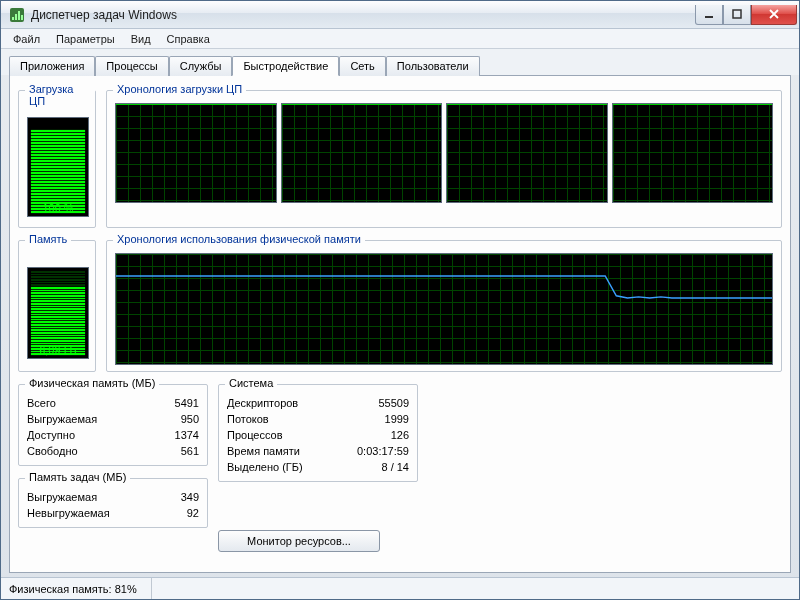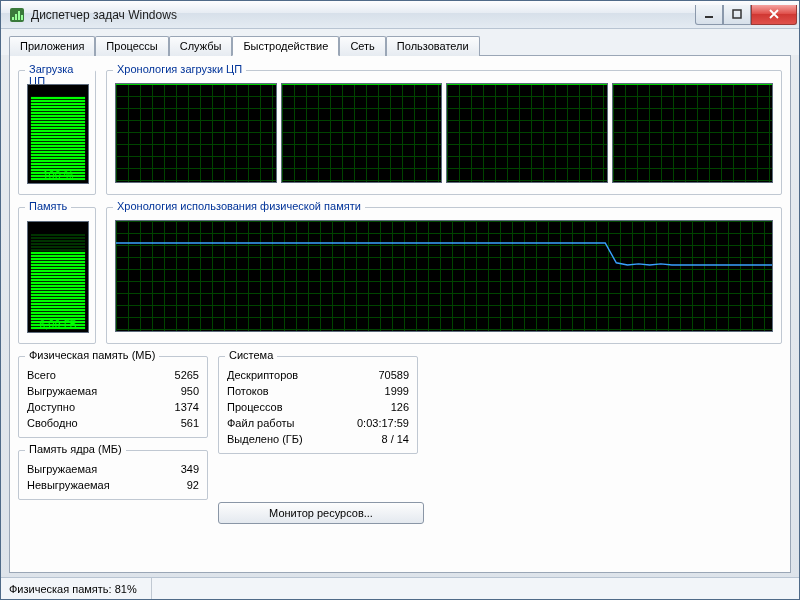--- a/index.html
+++ b/index.html
@@ -16,39 +16,39 @@
 .menubar { height: 20px; display: flex; align-items: center; padding: 0 4px; background: #f2f5f9; border-bottom: 1px solid #c8d0da; }
 .menubar .menu-item { padding: 2px 8px; color: #1a1a1a; cursor: default; }
 .tabstrip { display: flex; padding: 6px 8px 0 8px; background: #eef2f6; }
 .tab { padding: 3px 10px; border: 1px solid #9aa6b6; border-bottom: none; background: linear-gradient(#fbfcfd, #e6ebf1); margin-right: 0px; border-radius: 2px 2px 0 0; position: relative; top: 1px; cursor: pointer; }
 .tab.active { background: #fdfdfd; border-bottom: 1px solid #fdfdfd; z-index: 2; }
 .tab-panel { flex: 1; margin: 0 8px 4px 8px; border: 1px solid #9aa6b6; background: #fdfdfd; padding: 8px; display: flex; flex-direction: column; gap: 6px; overflow: hidden; }
 .row { display: flex; gap: 10px; }
 .groupbox { border: 1px solid #c0c8d2; border-radius: 2px; padding: 10px 8px 6px 8px; position: relative; margin-top: 6px; }
 .groupbox > .legend { position: absolute; top: -8px; left: 6px; background: #fdfdfd; padding: 0 4px; color: #003399; font-size: 11px; }
 .meter-box { width: 78px; }
-.meter { width: 62px; height: 100px; margin: 3px auto 4px auto; background: #000; border: 1px solid #5d6b7c; position: relative; padding: 3px; display: flex; flex-direction: column; justify-content: flex-end; }
+.meter { width: 62px; height: 100px; margin: 16px auto 4px auto; background: #000; border: 1px solid #5d6b7c; position: relative; padding: 3px; display: flex; flex-direction: column; justify-content: flex-end; }
 .meter .bars { display: flex; flex-direction: column-reverse; gap: 1px; height: 100%; justify-content: flex-start; }
 .meter .bar { height: 2px; background: #00ff00; box-shadow: 0 0 1px #00ff00; }
 .meter .bar.dim { background: #003300; box-shadow: none; }
 .meter-label { text-align: center; color: #00ff00; font-size: 11px; position: absolute; bottom: 2px; left: 0; right: 0; }
 .graph-area { flex: 1; }
 .graph-row { display: flex; gap: 4px; margin-top: 2px; }
 .graph { flex: 1; height: 100px; background: #000; border: 1px solid #5d6b7c; position: relative; overflow: hidden; }
 .graph.tall { height: 112px; }
 .grid-v, .grid-h { position: absolute; background: #004400; }
 .grid-v { top: 0; bottom: 0; width: 1px; }
 .grid-h { left: 0; right: 0; height: 1px; }
 .stats-row { display: flex; gap: 10px; }
 .stats-col { display: flex; flex-direction: column; gap: 6px; }
 .stat-group { border: 1px solid #c0c8d2; border-radius: 2px; padding: 10px 8px 6px 8px; position: relative; margin-top: 6px; width: 190px; }
 .stat-group.wide { width: 200px; }
 .stat-group .legend { position: absolute; top: -8px; left: 6px; background: #fdfdfd; padding: 0 4px; font-size: 11px; text-align: center; }
 .stat-line { display: flex; justify-content: space-between; line-height: 16px; }
-.res-btn { width: 206px; height: 22px; margin-top: 42px; border: 1px solid #8a96a6; border-radius: 3px; background: linear-gradient(#fdfdfd, #e4e9ef); cursor: pointer; display: flex; align-items: center; justify-content: center; }
+.res-btn { width: 162px; height: 22px; margin-top: 42px; border: 1px solid #8a96a6; border-radius: 3px; background: linear-gradient(#fdfdfd, #e4e9ef); cursor: pointer; display: flex; align-items: center; justify-content: center; }
 .statusbar { height: 22px; border-top: 1px solid #b8c4d2; background: #f2f5f9; display: flex; align-items: center; padding: 0 8px; gap: 0; }
 .status-cell { padding: 0 14px; border-right: 1px solid #c0c8d2; height: 100%; display: flex; align-items: center; }
 .status-cell:first-child { padding-left: 0; }
 </style>
 </head>
 <body>
 
 <div class="window">
 
   <div class="titlebar">
@@ -74,20 +74,26 @@
           </svg>
         </div>
       <div class="win-btn close">
           <svg width="12" height="10">
             <path d="M2 1 L10 9 M10 1 L2 9" stroke="#fff" stroke-width="1.8"></path>
           </svg>
         </div>
     </div>
   </div>
 
+  <div class="menubar">
+    <div class="menu-item">Файл</div>
+    <div class="menu-item">Параметры</div>
+    <div class="menu-item">Вид</div>
+    <div class="menu-item">Справка</div>
+  </div>
 
   <div class="tabstrip">
     <div class="tab">Приложения</div>
     <div class="tab">Процессы</div>
     <div class="tab">Службы</div>
     <div class="tab active">Быстродействие</div>
     <div class="tab">Сеть</div>
     <div class="tab">Пользователи</div>
   </div>
 
@@ -245,21 +251,21 @@
                 <path d="M0.0 0.0 L10.7 0.0 L21.3 0.0 L32.0 0.0 L42.7 0.0 L53.3 0.0 L64.0 0.0 L74.7 0.0 L85.3 0.0 L96.0 0.0 L106.7 0.0 L117.3 0.0 L128.0 0.0 L138.7 0.0 L149.3 0.0 L160.0 0.0 " stroke="#00ff00" fill="none" stroke-width="1.4"></path>
               </svg>
             </div>
         </div>
       </div>
     </div>
 
     <div class="row">
       <div class="groupbox meter-box">
         <div class="legend">Память</div>
-        <div class="meter" style="height:112px">
+        <div class="meter" style="height:92px">
           <div class="bars" id="mem-bars">
               <div class="bar"></div>
               <div class="bar"></div>
               <div class="bar"></div>
               <div class="bar"></div>
               <div class="bar"></div>
               <div class="bar"></div>
               <div class="bar"></div>
               <div class="bar"></div>
               <div class="bar"></div>
@@ -366,64 +372,64 @@
         </div>
       </div>
     </div>
 
     <div class="stats-row">
       <div class="stats-col">
         <div class="stat-group">
           <div class="legend">Физическая память (МБ)</div>
           <div class="stat-line">
               <span>Всего</span>
-              <span>5265</span>
+              <span>5491</span>
             </div>
           <div class="stat-line">
               <span>Выгружаемая</span>
               <span>950</span>
             </div>
           <div class="stat-line">
               <span>Доступно</span>
               <span>1374</span>
             </div>
           <div class="stat-line">
               <span>Свободно</span>
               <span>561</span>
             </div>
         </div>
         <div class="stat-group">
-          <div class="legend">Память ядра (МБ)</div>
+          <div class="legend">Память задач (МБ)</div>
           <div class="stat-line">
               <span>Выгружаемая</span>
               <span>349</span>
             </div>
           <div class="stat-line">
               <span>Невыгружаемая</span>
               <span>92</span>
             </div>
         </div>
       </div>
       <div class="stats-col">
         <div class="stat-group wide">
           <div class="legend">Система</div>
           <div class="stat-line">
               <span>Дескрипторов</span>
-              <span>70589</span>
+              <span>55509</span>
             </div>
           <div class="stat-line">
               <span>Потоков</span>
               <span>1999</span>
             </div>
           <div class="stat-line">
               <span>Процессов</span>
               <span>126</span>
             </div>
           <div class="stat-line">
-              <span>Файл работы</span>
+              <span>Время памяти</span>
               <span>0:03:17:59</span>
             </div>
           <div class="stat-line">
               <span>Выделено (ГБ)</span>
               <span>8 / 14</span>
             </div>
         </div>
         <div class="res-btn">
             <span>Монитор ресурсов...</span>
           </div>

